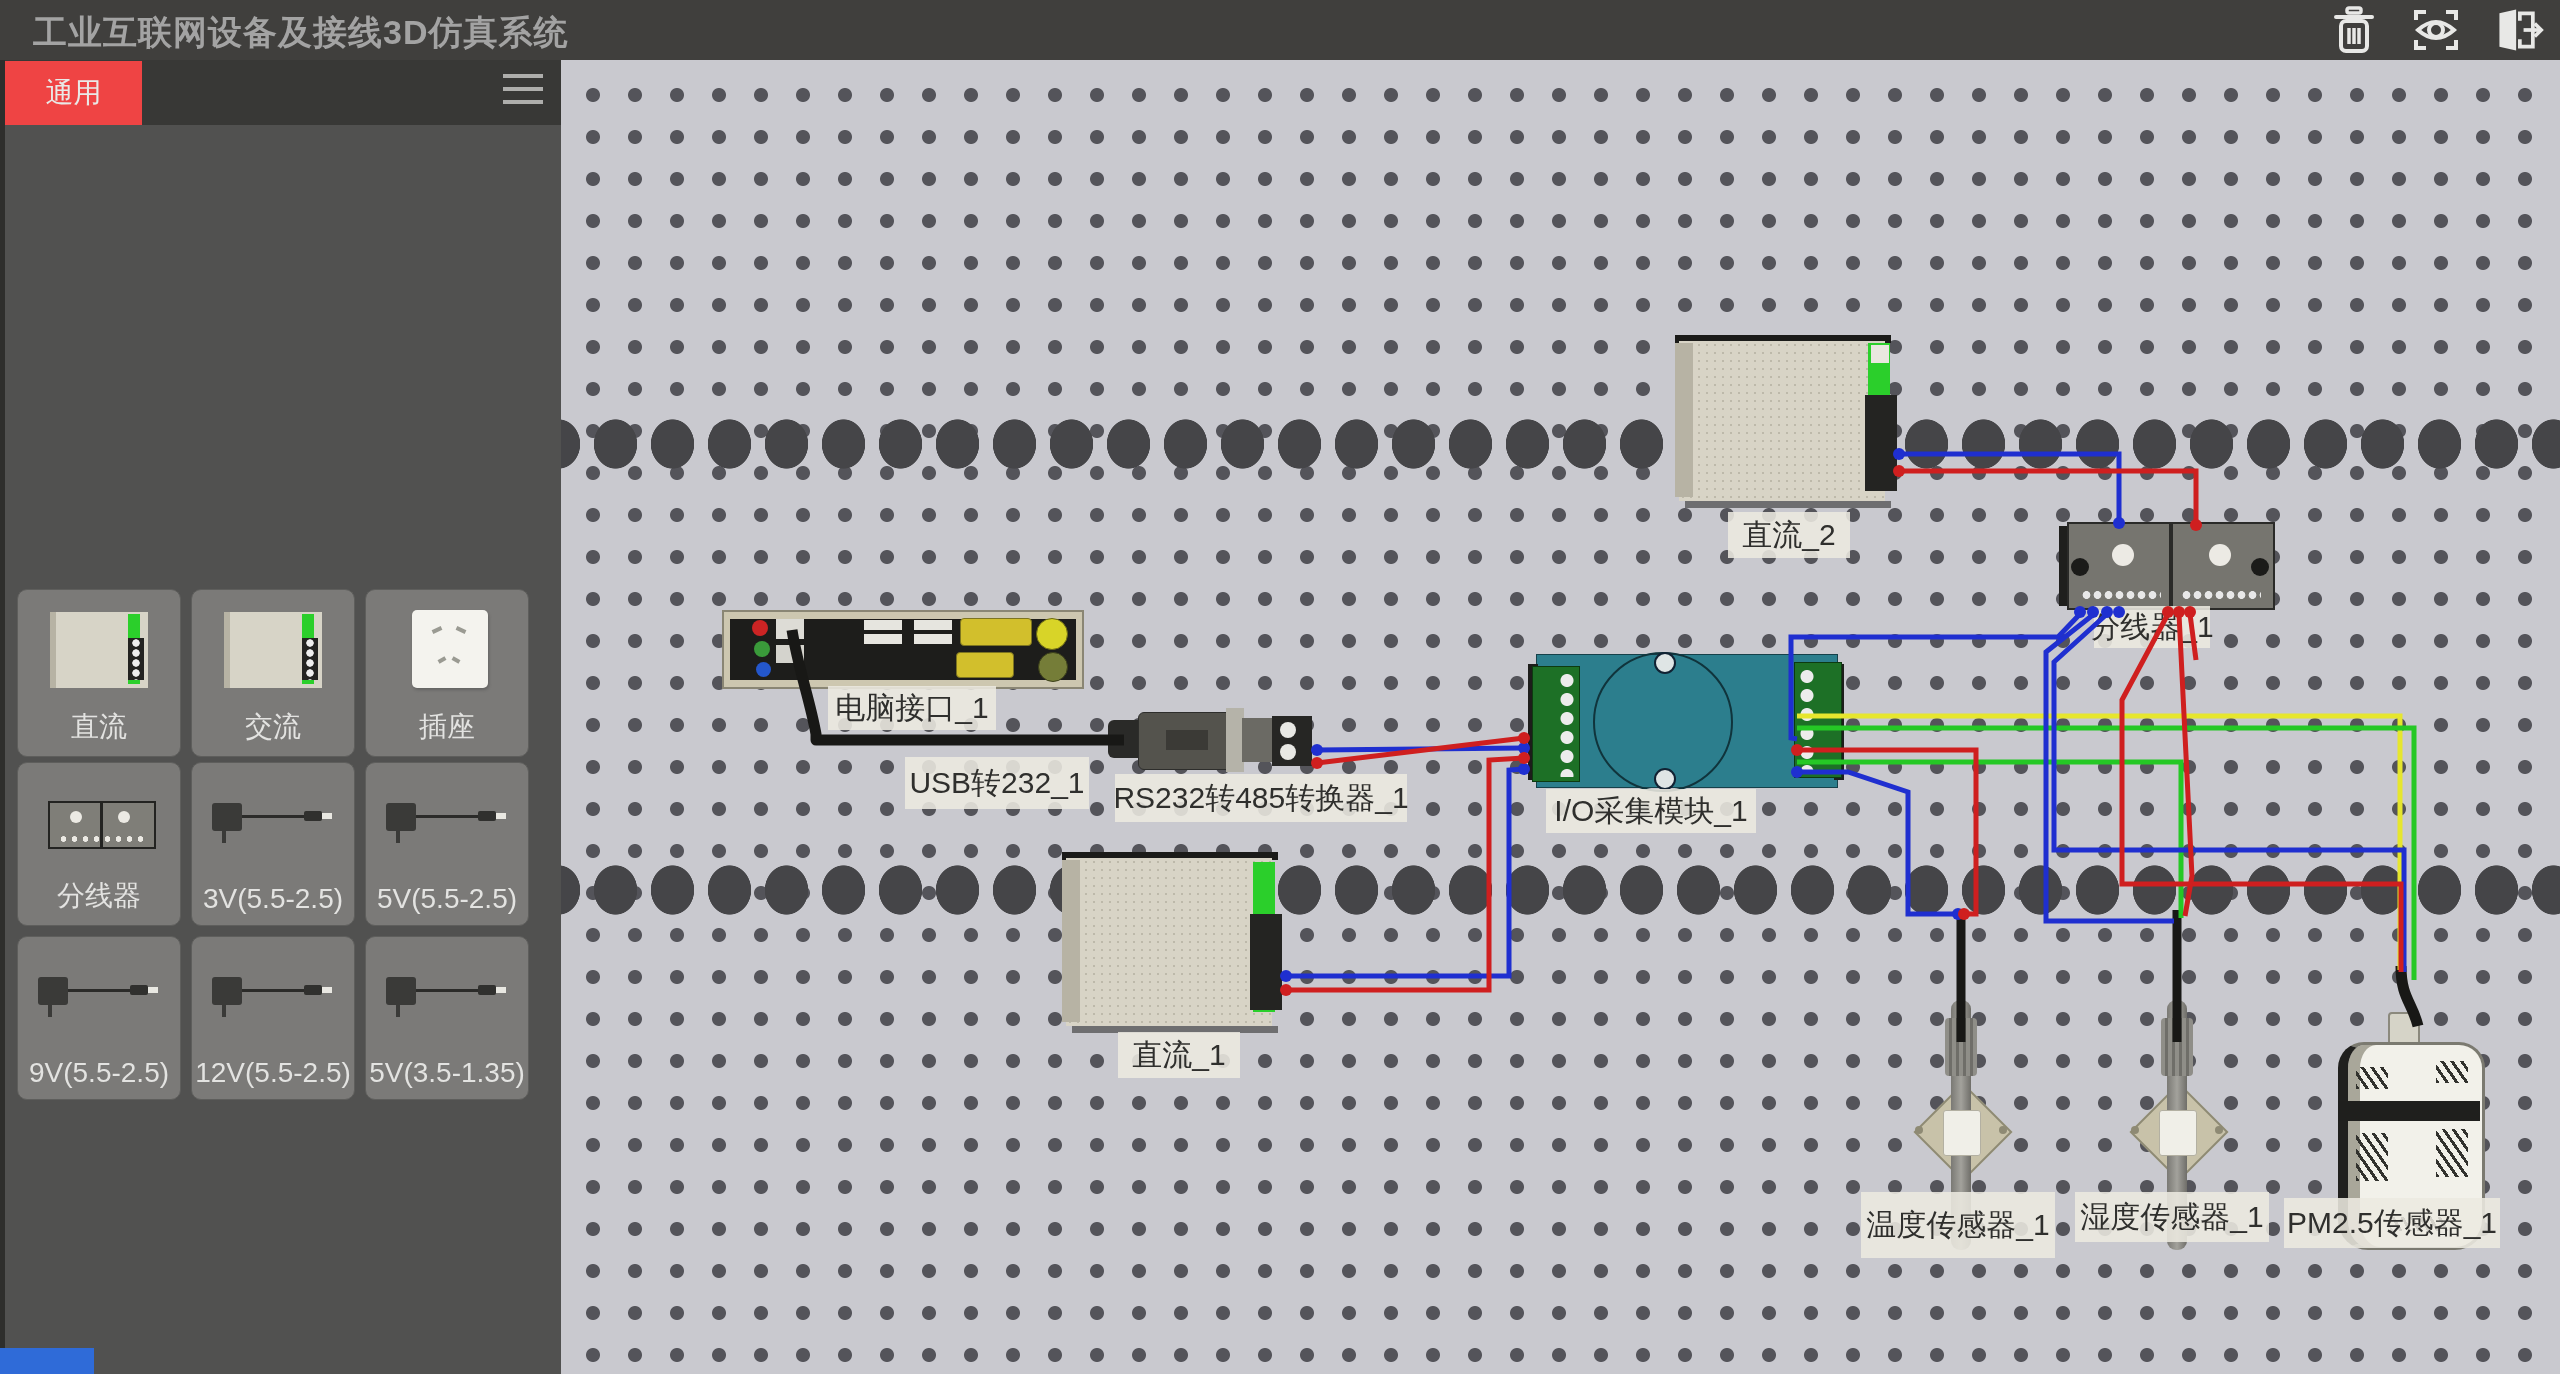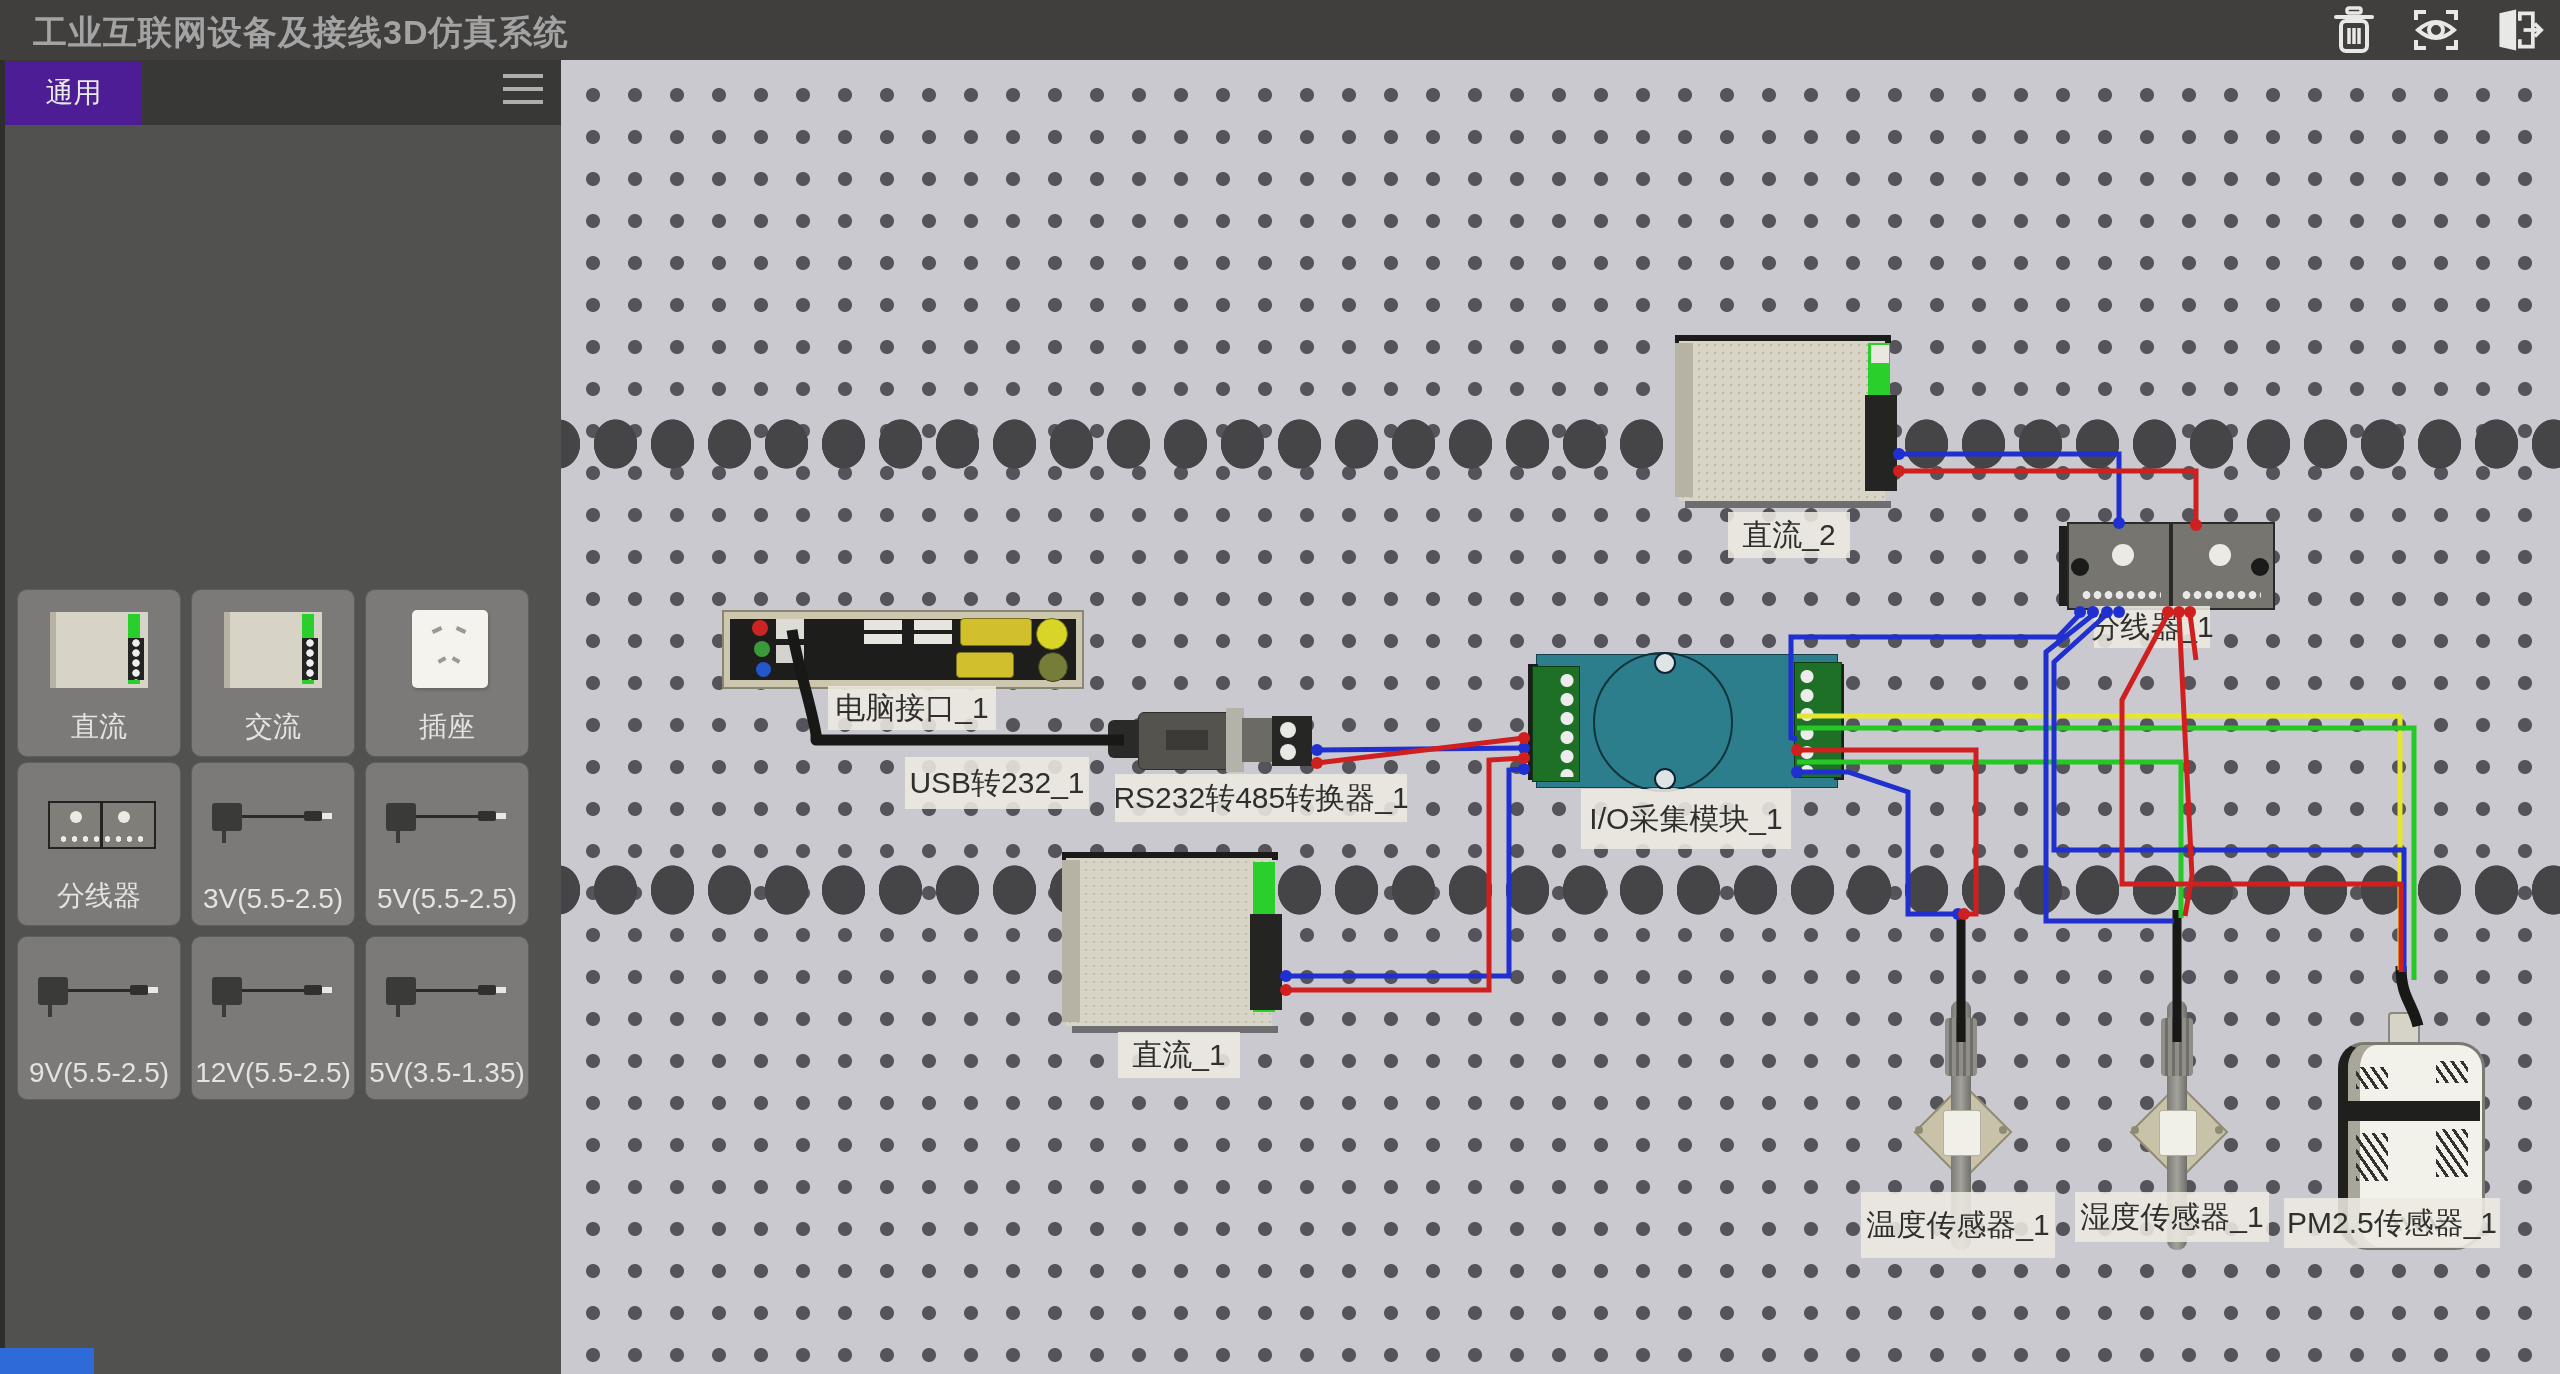--- a/index.html
+++ b/index.html
@@ -7,21 +7,21 @@
        font-family:"Liberation Sans","DejaVu Sans",sans-serif;background:#c9c9cf;}
   
   .titlebar{position:absolute;left:0;top:0;width:2560px;height:60px;background:#403f3d;z-index:10;}
   .title{position:absolute;left:33px;top:10px;font-size:34px;font-weight:bold;color:#a3a3a3;letter-spacing:1px;}
   .tb-icons{position:absolute;right:16px;top:6px;display:flex;gap:30px;}
   .tb-icon{width:52px;height:48px;cursor:pointer;}
   .tb-icon svg{width:52px;height:48px;}
   
   .sidebar{position:absolute;left:0;top:60px;width:556px;height:1314px;background:#515150;z-index:9;border-left:5px solid #2e2e2c;}
   .tabbar{position:absolute;left:0;top:0;width:556px;height:65px;background:#383836;}
-  .tab-active{position:absolute;left:0;top:1px;width:137px;height:64px;background:#4c1d95;color:#e9e9e7;
+  .tab-active{position:absolute;left:0;top:1px;width:137px;height:64px;background:#ef4444;color:#e9e9e7;
               font-size:28px;display:flex;align-items:center;justify-content:center;}
   .hamburger{position:absolute;right:18px;top:14px;width:40px;height:36px;cursor:pointer;}
   .hamburger span{display:block;width:40px;height:4px;background:#aeaeac;margin-bottom:9px;}
   .catlist{position:absolute;left:0;top:65px;width:556px;height:450px;}
   .cat{position:absolute;left:20px;height:34px;font-size:30px;color:#e6e6e4;cursor:pointer;white-space:nowrap;}
   .vscroll{position:absolute;right:6px;top:80px;width:12px;height:278px;background:#9b9b99;border-radius:6px;}
   
   .grid{position:absolute;left:0;top:515px;width:620px;height:799px;}
   .card{position:absolute;width:162px;background:#7b7a78;border:1px solid #5e5e5c;border-radius:10px;cursor:pointer;}
   .card-label{position:absolute;bottom:10px;left:0;width:100%;text-align:center;font-size:28px;color:#e3e3e1;white-space:nowrap;}
@@ -237,21 +237,21 @@
         <circle cx="2179" cy="612" r="6"></circle>
         <circle cx="2190" cy="612" r="6"></circle>
       <circle cx="1797" cy="750" r="6"></circle>
         <circle cx="1964" cy="914" r="6"></circle>
     </g>
   </svg>
 
   <div class="dlabel" style="left:828px;top:686px;width:168px;height:44px;">电脑接口_1</div>
   <div class="dlabel" style="left:905px;top:757px;width:184px;height:52px;">USB转232_1</div>
   <div class="dlabel" style="left:1115px;top:774px;width:292px;height:48px;">RS232转485转换器_1</div>
-  <div class="dlabel" style="left:1581px;top:789px;width:210px;height:60px;text-align:right;">I/O采集模块_1</div>
+  <div class="dlabel" style="left:1546px;top:789px;width:210px;height:44px;text-align:right;">I/O采集模块_1</div>
   <div class="dlabel" style="left:1118px;top:1032px;width:122px;height:46px;">直流_1</div>
   <div class="dlabel" style="left:1728px;top:512px;width:122px;height:46px;">直流_2</div>
   <div class="dlabel under" style="left:2094px;top:606px;width:116px;height:42px;">分线器_1</div>
   <div class="dlabel" style="left:1861px;top:1192px;width:194px;height:66px;">温度传感器_1</div>
   <div class="dlabel" style="left:2075px;top:1192px;width:194px;height:50px;">湿度传感器_1</div>
   <div class="dlabel" style="left:2284px;top:1198px;width:216px;height:50px;">PM2.5传感器_1</div>
 
   <div class="sidebar">
     <div class="tabbar">
       <div class="tab-active">通用</div>

